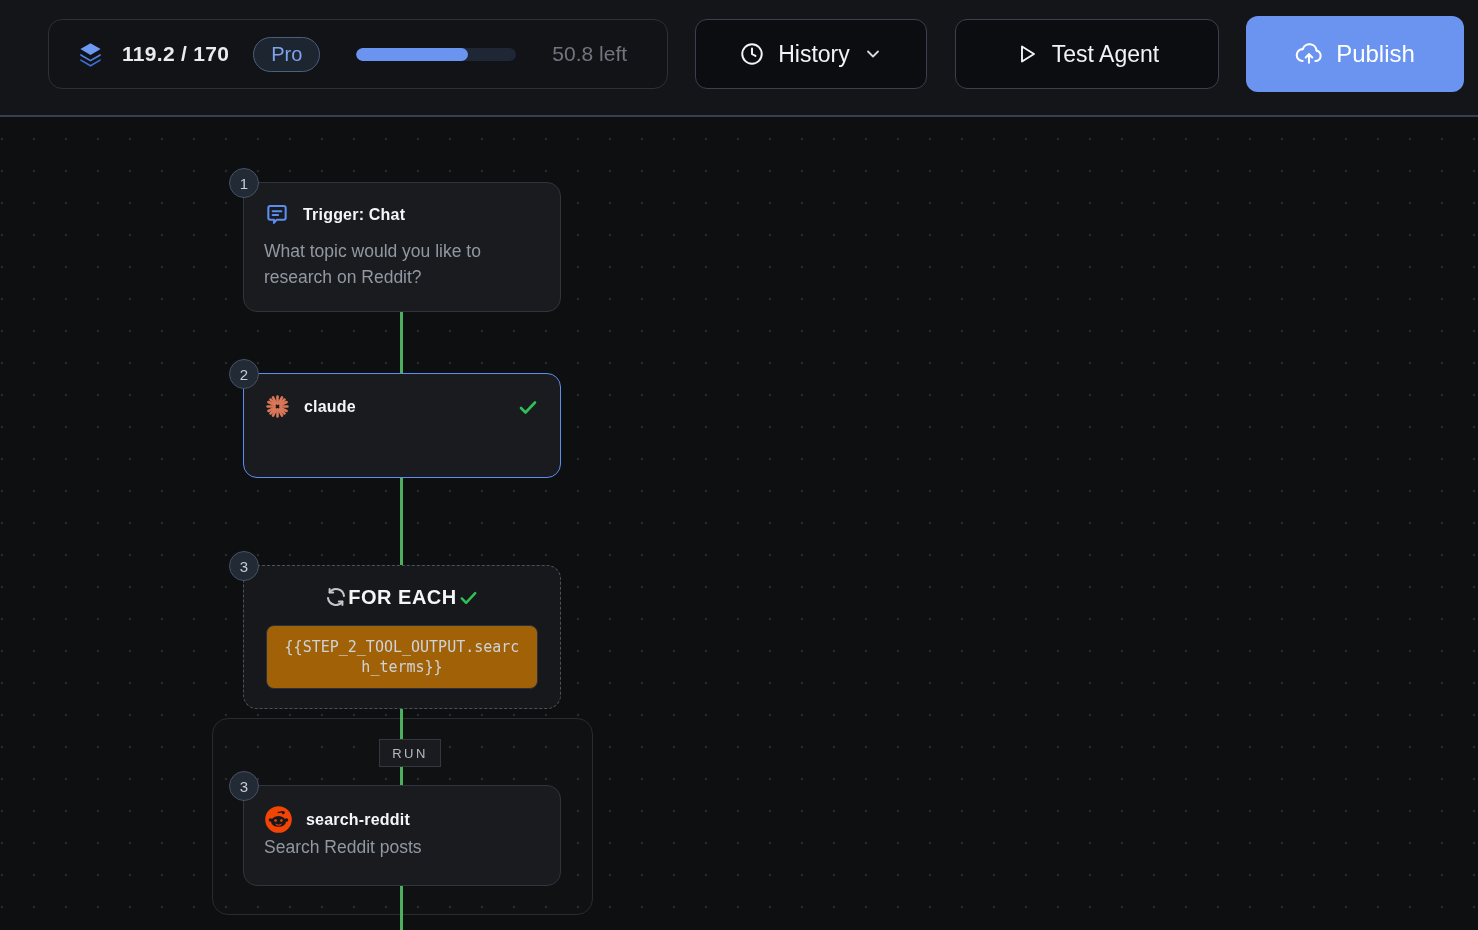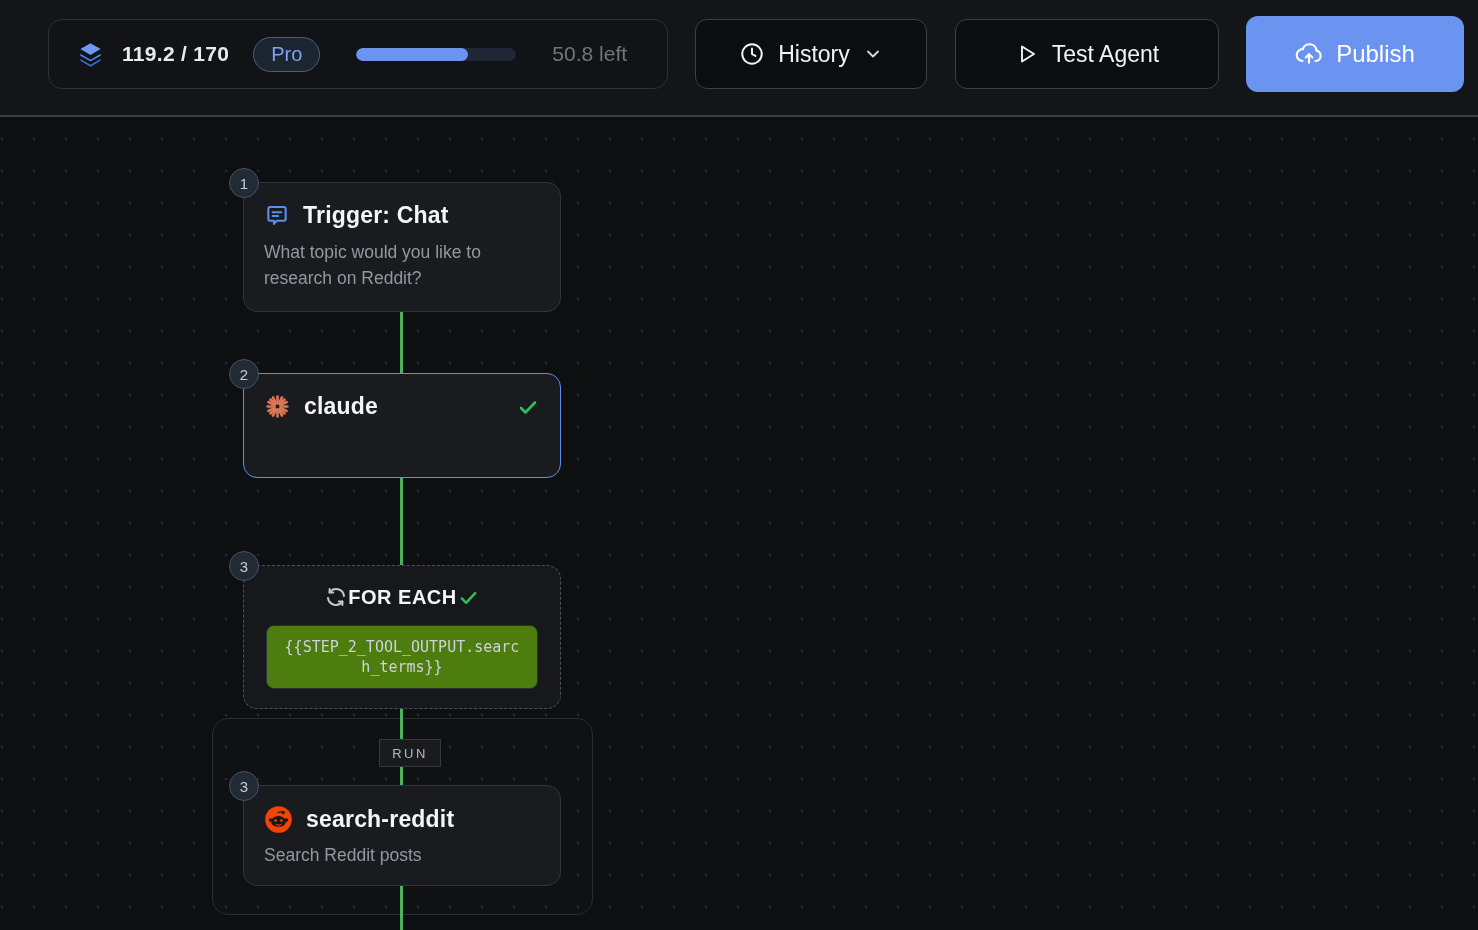--- a/index.html
+++ b/index.html
@@ -46,26 +46,26 @@
 
   .node { position:absolute; left:243px; width:318px; background:#191b1f;
     border:1.5px solid #31343c; border-radius:14px; padding:19px 20px; z-index:2; }
   .node.selected { border:1.5px solid #5e8df2; }
   .node.dashed { border:1.5px dashed #4b515b; background:#17181c; }
   .badge { position:absolute; left:-15px; top:-15px; width:30px; height:30px;
     border-radius:50%; background:#222a36; border:1.5px solid #485263; z-index:3;
     display:flex; align-items:center; justify-content:center;
     color:#c7ccd5; font-size:15px; }
   .title-row { display:flex; align-items:center; gap:13px; }
-  .node-title { color:#f4f5f7; font-size:23px; font-weight:700; letter-spacing:.2px; }
+  .node-title { color:#f4f5f7; font-size:16px; font-weight:700; letter-spacing:.2px; }
   .node-sub { color:#9298a2; font-size:17.5px; line-height:26px; margin-top:10px; }
   .spacer { flex:1; }
 
   .foreach-head { display:flex; align-items:center; justify-content:center; }
-  .code-block { margin:16px auto 0; width:272px; background:#4d7c0f;
+  .code-block { margin:16px auto 0; width:272px; background:#a16207;
     border:1px solid #28303e; border-radius:8px; padding:11px 17px;
     font-family:"DejaVu Sans Mono","Liberation Mono",monospace; font-size:15px;
     color:#ced3da; text-align:center; line-height:20px;
     word-break:break-all; overflow-wrap:anywhere; }
 
   .ico { flex:0 0 auto; display:block; }
 </style>
 </head>
 <body>
 
@@ -199,17 +199,17 @@
             <rect x="11.7" y="5.6" width="4" height="1.2" transform="rotate(-12 12 8)"></rect>
           </g>
           <g fill="#f24405">
             <circle cx="9.6" cy="12.8" r="1.1"></circle>
             <circle cx="14.4" cy="12.8" r="1.1"></circle>
             <path d="M9.3 15.4 q2.7 1.9 5.4 0 l-0.7 1.2 q-2 1.3-4 0 Z"></path>
           </g>
         </svg>
         <span class="node-title">search-reddit</span>
       </div>
-      <div class="node-sub" style="margin-top:8px;">Search Reddit posts</div>
+      <div class="node-sub" style="margin-top:0;">Search Reddit posts</div>
     </div>
 
   </div>
 </div>
 
 </body></html>

